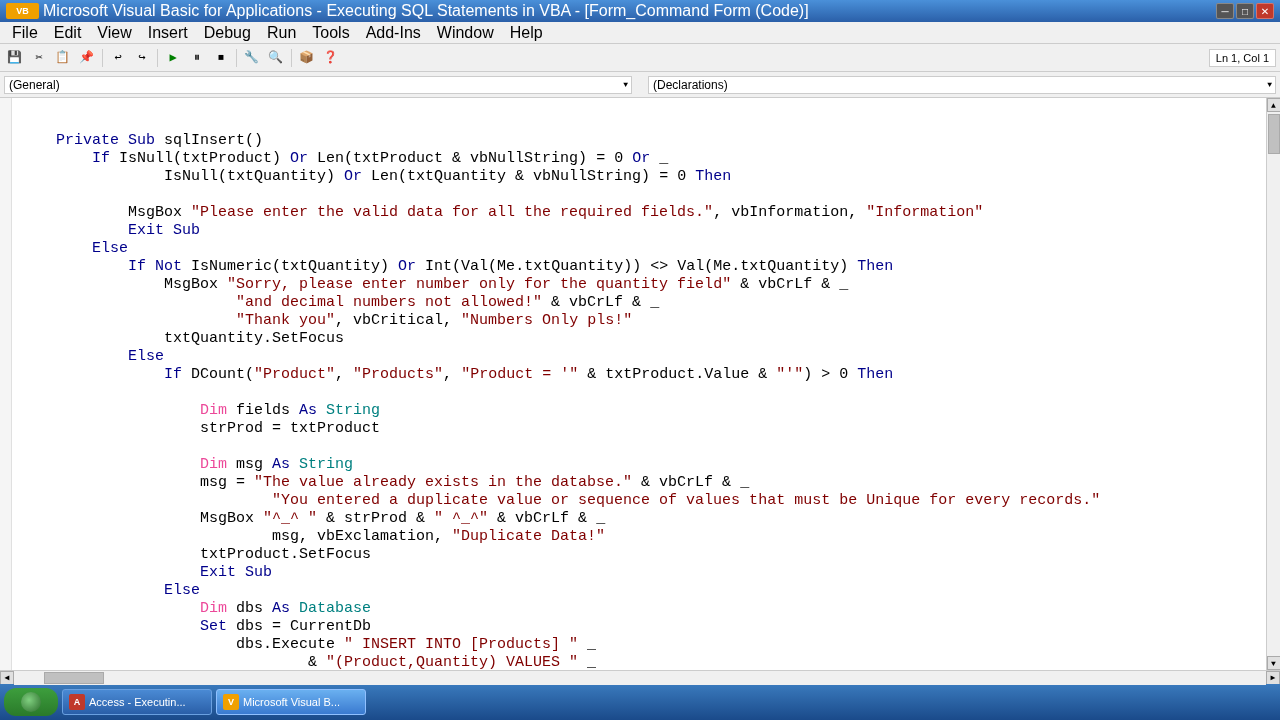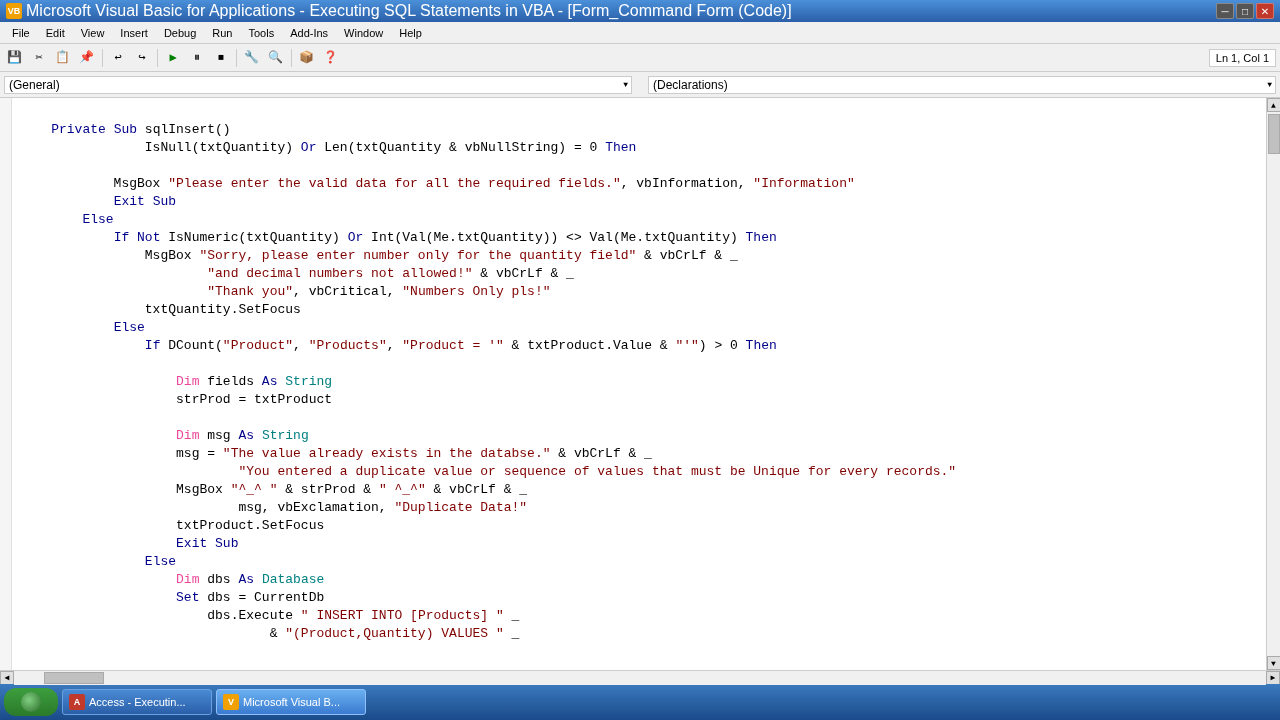--- a/index.html
+++ b/index.html
@@ -42,21 +42,21 @@
     .win-btn.max { background: #555; color: white; }
 
     
     #menu-bar {
       background: #f0f0f0;
       height: 22px;
       display: flex;
       align-items: center;
       padding: 8px 4px;
       font-family: Arial, sans-serif;
-      font-size: 11px;
+      font-size: 16px;
       border-bottom: 1px solid #ccc;
       flex-shrink: 0;
     }
     .menu-item {
       padding: 2px 8px;
       cursor: pointer;
       border-radius: 2px;
     }
 
     
@@ -140,23 +140,23 @@
     #line-gutter {
       width: 12px;
       background: #f5f5f5;
       border-right: 1px solid #e0e0e0;
       flex-shrink: 0;
     }
     #code-editor {
       flex: 1;
       overflow-y: auto;
       overflow-x: auto;
-      padding: 5px 8px;
+      padding: 16px 8px;
       font-family: 'Courier New', monospace;
-      font-size: 13px;
+      font-size: 15px;
       line-height: 18px;
       position: relative;
     }
     #code-editor::-webkit-scrollbar { width: 12px; }
     #code-editor::-webkit-scrollbar-track { background: #f0f0f0; }
     #code-editor::-webkit-scrollbar-thumb { background: #c0c0c0; border: 1px solid #aaa; }
 
     #right-scrollbar {
       width: 14px;
       background: #f0f0f0;
@@ -305,21 +305,21 @@
     #lang-indicator {
       font-size: 11px;
       color: white;
       padding: 2px 4px;
     }
   </style>
 </head>
 <body>
 
 <div id="title-bar">
-  <span style="width:16px;height:16px;margin-right:4px;background:#f0a000;border-radius:2px;display:inline-flex;align-items:center;justify-content:center;font-size:9px;color:white;font-weight:bold;">VB</span>
+  <span style="width:33px;height:16px;margin-right:4px;background:#f0a000;border-radius:2px;display:inline-flex;align-items:center;justify-content:center;font-size:9px;color:white;font-weight:bold;">VB</span>
   <span style="flex:1;font-size:16px;font-family:Arial,sans-serif;overflow:hidden;white-space:nowrap;text-overflow:ellipsis;">Microsoft Visual Basic for Applications - Executing SQL Statements in VBA - [Form_Command Form (Code)]</span>
   <div style="display:flex;gap:2px;">
     <span class="win-btn min">─</span>
     <span class="win-btn max">□</span>
     <span class="win-btn close">✕</span>
   </div>
 </div>
 
 <div id="menu-bar">
   <span class="menu-item">File</span>
@@ -368,20 +368,21 @@
     </select>
     <span class="dropdown-arrow">▼</span>
   </div>
 </div>
 
 <div id="code-area">
   <div id="line-gutter"></div>
   <div id="code-editor">
     <div class="code-line">&nbsp;</div>
     <div class="code-line"><span class="normal">    </span><span class="kw-private">Private</span><span class="normal"> </span><span class="kw-sub">Sub</span><span class="normal"> sqlInsert()</span></div>
+    <div class="code-line"><span class="normal">        </span><span class="kw-if">If</span><span class="normal"> IsNull(txtProduct) </span><span class="kw-or">Or</span><span class="normal"> Len(txtProduct &amp; vbNullString) = 0 </span><span class="kw-or">Or</span><span class="normal"> _</span></div>
     <div class="code-line"><span class="normal">                IsNull(txtQuantity) </span><span class="kw-or">Or</span><span class="normal"> Len(txtQuantity &amp; vbNullString) = 0 </span><span class="kw-then">Then</span></div>
     <div class="code-line">&nbsp;</div>
     <div class="code-line"><span class="normal">            MsgBox </span><span class="str-lit">"Please enter the valid data for all the required fields."</span><span class="normal">, vbInformation, </span><span class="str-lit">"Information"</span></div>
     <div class="code-line"><span class="normal">            </span><span class="kw-exit">Exit Sub</span></div>
     <div class="code-line"><span class="normal">        </span><span class="kw-else">Else</span></div>
     <div class="code-line"><span class="normal">            </span><span class="kw-if">If Not</span><span class="normal"> IsNumeric(txtQuantity) </span><span class="kw-or">Or</span><span class="normal"> Int(Val(Me.txtQuantity)) &lt;&gt; Val(Me.txtQuantity) </span><span class="kw-then">Then</span></div>
     <div class="code-line"><span class="normal">                MsgBox </span><span class="str-lit">"Sorry, please enter number only for the quantity field"</span><span class="normal"> &amp; vbCrLf &amp; _</span></div>
     <div class="code-line"><span class="normal">                        </span><span class="str-lit">"and decimal numbers not allowed!"</span><span class="normal"> &amp; vbCrLf &amp; _</span></div>
     <div class="code-line"><span class="normal">                        </span><span class="str-lit">"Thank you"</span><span class="normal">, vbCritical, </span><span class="str-lit">"Numbers Only pls!"</span></div>
     <div class="code-line"><span class="normal">                txtQuantity.SetFocus</span></div>

